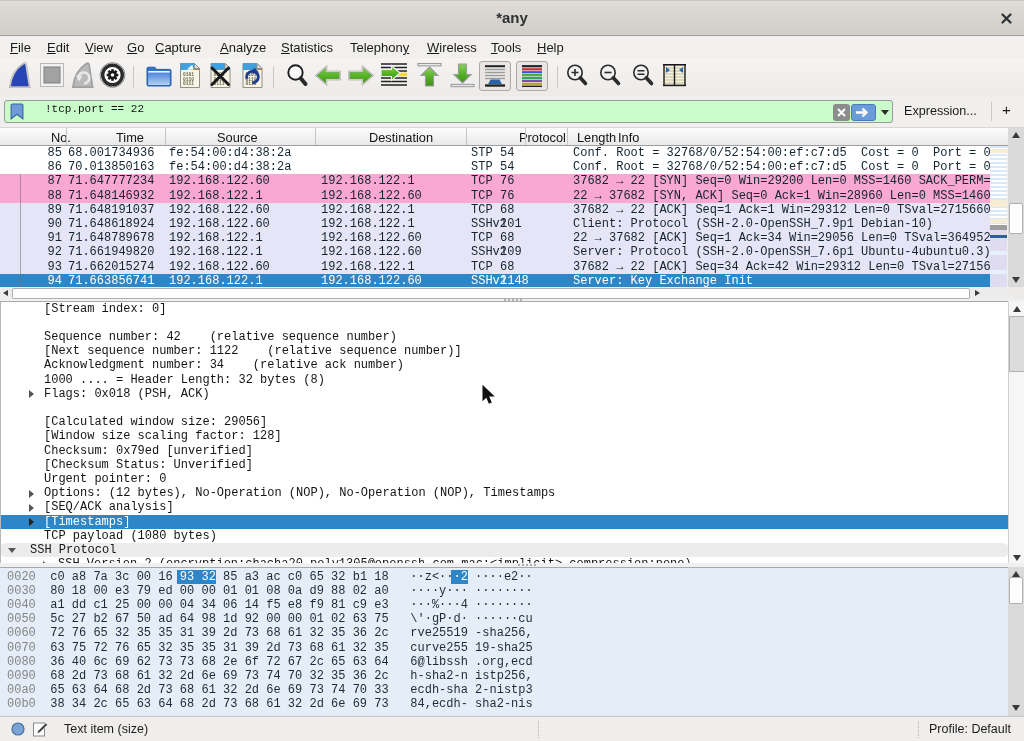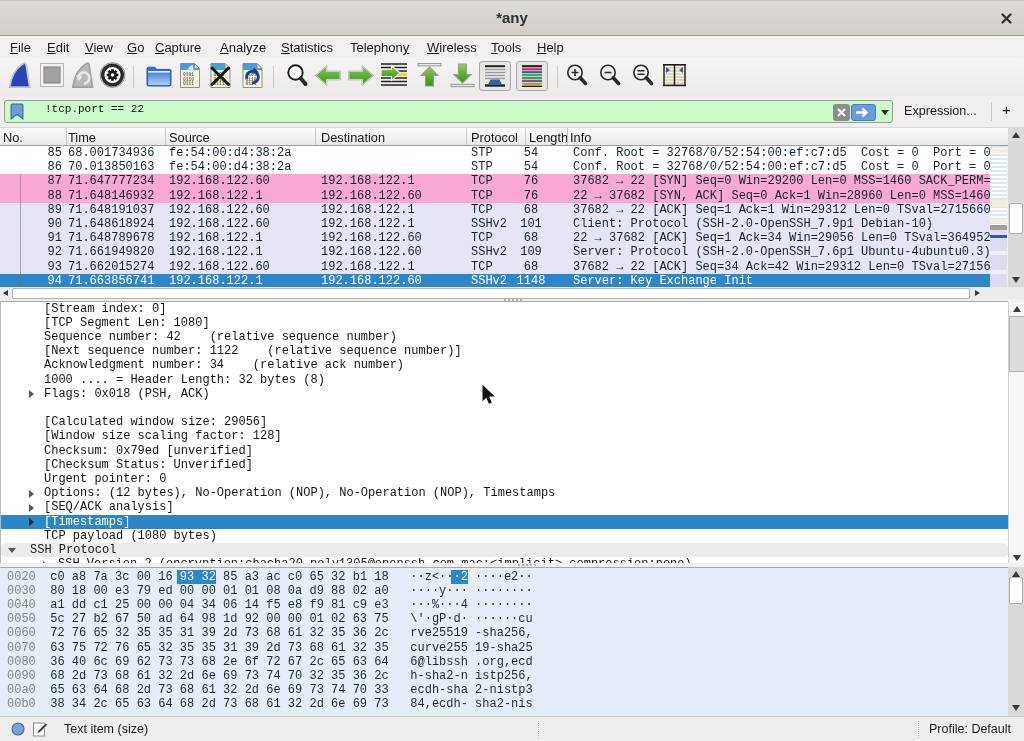--- a/index.html
+++ b/index.html
@@ -28,32 +28,32 @@
  background:#c9fcc9;border:1px solid #9a9a9a;border-radius:3px;}
 #filtertext{position:absolute;left:45px;font-family:"Liberation Mono",monospace;
  font-size:11px;color:#101010;}
 #exprlabel{position:absolute;left:904px;top:8px;font-size:12.6px;color:#1a1a1a;}
 #plusbtn{position:absolute;left:1002px;top:5px;font-size:15px;color:#1a1a1a;}
 #exprsep{position:absolute;left:991px;top:6px;width:1px;height:19px;background:#c9c8c6;}
 
 #plheader{position:absolute;left:0;top:128px;width:1024px;height:18px;
  background:linear-gradient(#fcfcfc,#e9e9e9);border-bottom:1px solid #9e9e9e;
  font-size:12.8px;color:#141414;}
-#plheader span{position:absolute;top:2px;}
+#plheader span{position:absolute;top:2px;margin-left:48px;}
 .hdiv{position:absolute;top:0;width:1px;height:17px;background:#c6c6c6;}
 #plrows{position:absolute;left:0;top:146px;width:990px;height:142px;overflow:hidden;
  font-family:"Liberation Mono",monospace;font-size:12px;color:#14242e;background:#fff;}
 .prow{position:absolute;left:0;width:990px;height:14.2px;line-height:14.2px;white-space:pre;}
 .prow span{position:absolute;top:0;line-height:14.2px;}
 .c-no{left:0;width:62px;text-align:right;}
 .c-time{left:68px;}
 .c-src{left:169px;}
 .c-dst{left:321px;}
 .c-pro{left:471px;}
-.c-len{left:500px;width:62px;text-align:center;}
+.c-len{left:500px;width:62px;text-align:left;}
 .c-info{left:573px;width:417px;overflow:hidden;white-space:pre;}
 .r-white{background:#ffffff;}
 .r-gray{background:#f9a8d4;}
 .r-lav{background:#e6e5f8;}
 .r-sel{background:#2d86c8;color:#ffffff;}
 
 #minimap{position:absolute;left:990px;top:146px;width:17px;height:142px;}
 #vsb1{position:absolute;left:1008px;top:128px;width:16px;height:159px;background:#dadada;}
 #hsb1{position:absolute;left:0;top:287px;width:1008px;height:12px;background:#ececec;}
 #corner1{position:absolute;left:1008px;top:287px;width:16px;height:12px;background:#ecebe9;}
@@ -352,21 +352,20 @@
  <div class="tri" style="left:975px;top:3px;border-top:3.5px solid transparent;border-bottom:3.5px solid transparent;border-left:5px solid #3a3a3a"></div>
 </div>
 <div id="corner1"></div>
 <div class="splitter" style="top:299px;height:3px">
  <div class="dots" style="left:504px;top:0px"></div>
 </div>
 <div class="abs" style="left:0;top:301px;width:1008px;height:1px;background:#a8a8a8;z-index:5"></div>
 <div class="abs" style="left:0;top:302px;width:1px;height:261px;background:#b8b8b8;z-index:5"></div>
 <div id="details">
  <div class="drow d1" style="top:-0.4px">[Stream index: 0]</div>
- <div class="drow d1" style="top:13.8px">[TCP Segment Len: 1080]</div>
  <div class="drow d1" style="top:28px">Sequence number: 42    (relative sequence number)</div>
  <div class="drow d1" style="top:42.2px">[Next sequence number: 1122    (relative sequence number)]</div>
  <div class="drow d1" style="top:56.4px">Acknowledgment number: 34    (relative ack number)</div>
  <div class="drow d1" style="top:70.6px">1000 .... = Header Length: 32 bytes (8)</div>
  <div class="drow d1" style="top:84.8px"><i class="exp" style="left:29px"></i>Flags: 0x018 (PSH, ACK)</div>
  <div class="drow d1" style="top:113.2px">[Calculated window size: 29056]</div>
  <div class="drow d1" style="top:127.4px">[Window size scaling factor: 128]</div>
  <div class="drow d1" style="top:141.6px">Checksum: 0x79ed [unverified]</div>
  <div class="drow d1" style="top:155.8px">[Checksum Status: Unverified]</div>
  <div class="drow d1" style="top:170px">Urgent pointer: 0</div>

